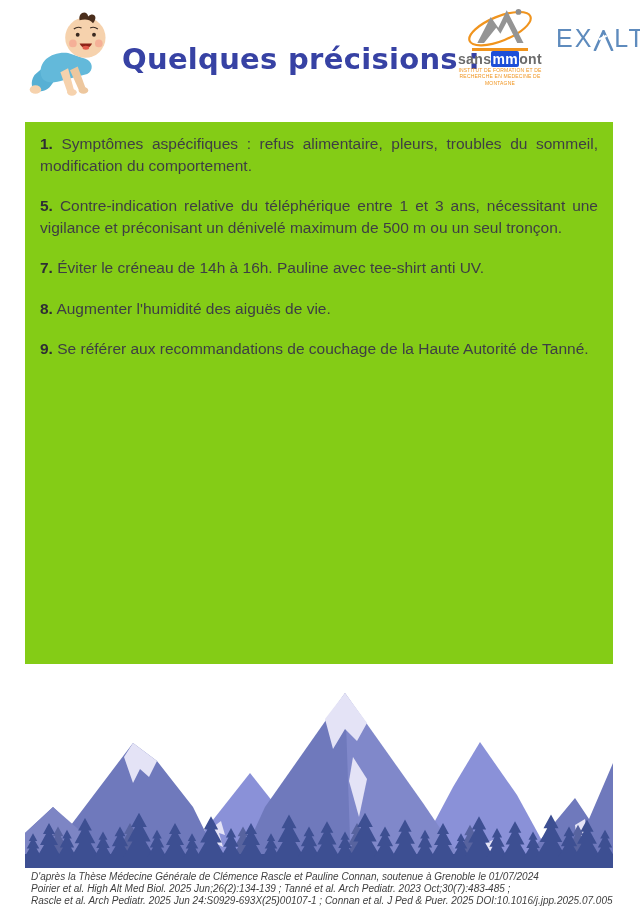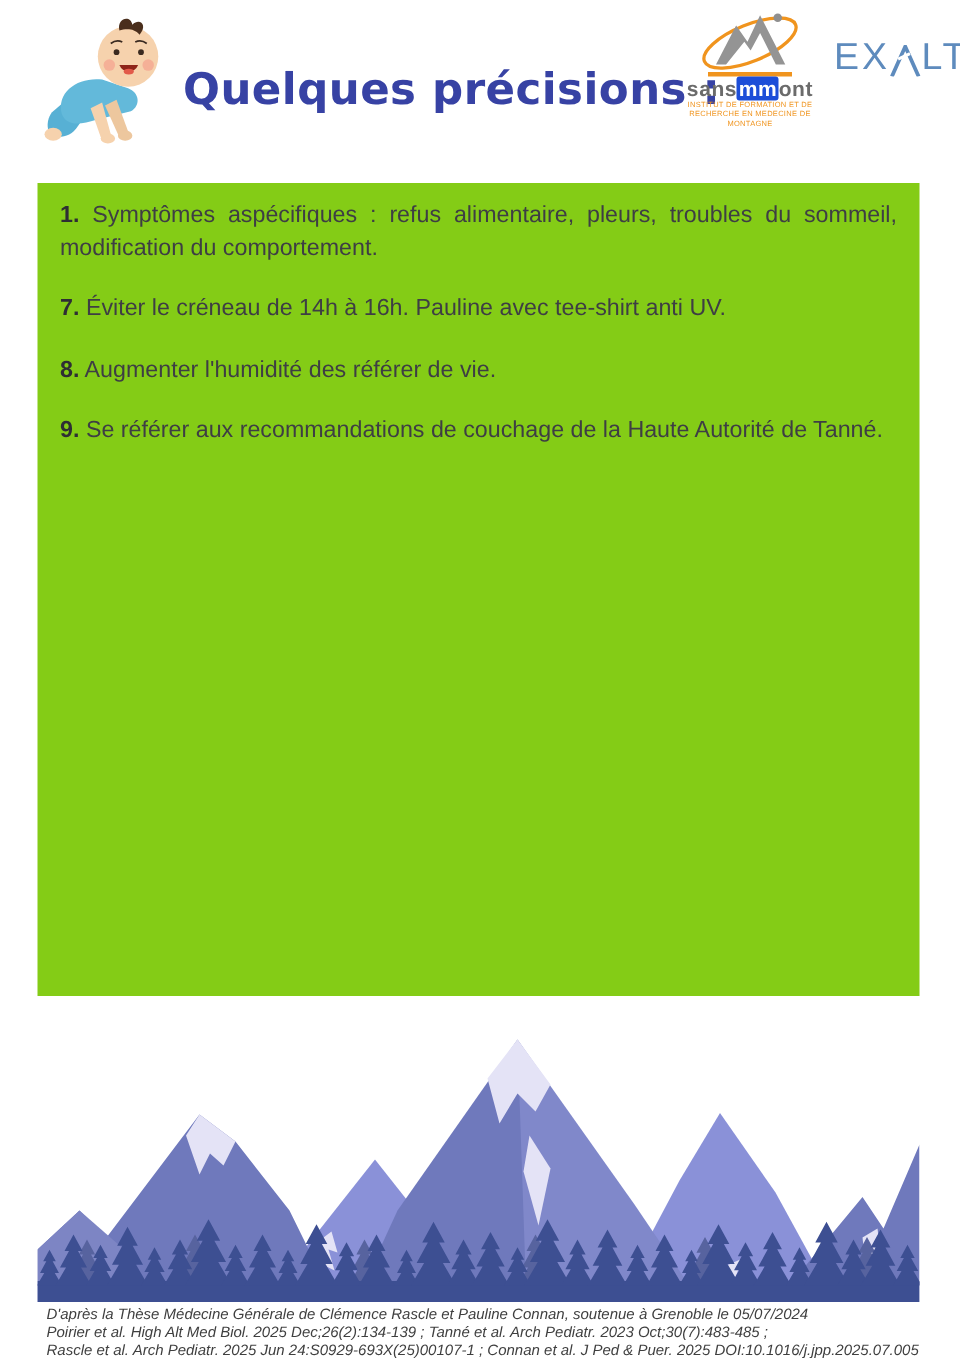--- a/index.html
+++ b/index.html
@@ -75,22 +75,23 @@
     <span>EX</span>
     <svg viewBox="0 0 20 20" aria-hidden="true">
       <path d="M1.5,20 L10,1 L18.5,20" fill="none" stroke="#5e8bbd" stroke-width="2.4"></path>
       <path d="M5.5,9 L13,5.5" stroke="#ffffff" stroke-width="2"></path>
     </svg>
     <span>LT</span>
   </div>
 
   <div class="card">
     <p class="item"><b>1.</b> <span>Symptômes aspécifiques : refus alimentaire, pleurs, troubles du sommeil, modification du comportement.</span></p>
+    <p class="item"><b>5.</b> <span>Contre-indication relative du téléphérique entre 1 et 3 ans, nécessitant une vigilance et préconisant un dénivelé maximum de 500 m ou un seul tronçon.</span></p>
     <p class="item"><b>7.</b> <span>Éviter le créneau de 14h à 16h. Pauline avec tee-shirt anti UV.</span></p>
-    <p class="item"><b>8.</b> <span>Augmenter l'humidité des référer de vie.</span></p>
+    <p class="item"><b>8.</b> <span>Augmenter l'humidité des aiguës de vie.</span></p>
     <p class="item"><b>9.</b> <span>Se référer aux recommandations de couchage de la Haute Autorité de Tanné.</span></p>
   </div>
 
   <svg class="mountains" viewBox="0 0 588 183" preserveAspectRatio="none" aria-hidden="true">
     <defs>
       <path id="tree" d="M0,0 L6,11 L3,11 L9,22 L5,22 L12,34 L-12,34 L-5,22 L-9,22 L-3,11 L-6,11 Z"></path>
     </defs>
 
     <polygon points="150,183 225,88 300,183" fill="#8a91d8"></polygon>
     <polygon points="385,183 428,102 455,57 492,110 532,183" fill="#8a91d8"></polygon>
@@ -151,18 +152,18 @@
       <use href="#tree" transform="translate(490,136.3) scale(1.05)"></use>
       <use href="#tree" transform="translate(508,146.5) scale(0.75)"></use>
       <use href="#tree" transform="translate(526,129.5) scale(1.25)"></use>
       <use href="#tree" transform="translate(544,141.4) scale(0.9)"></use>
       <use href="#tree" transform="translate(562,134.6) scale(1.1)"></use>
       <use href="#tree" transform="translate(580,144.8) scale(0.8)"></use>
     </g>
   </svg>
 
   <div class="citations">
-    <p>D'après la Thèse Médecine Générale de Clémence Rascle et Pauline Connan, soutenue à Grenoble le 05/07/2024</p>
-    <p>Poirier et al. High Alt Med Biol. 2025 Dec;26(2):134-139 ; Tanné et al. Arch Pediatr. 2023 Oct;30(7):483-485 ;</p>
+    <p>D'après la Thèse Médecine Générale de Clémence Rascle et Pauline Connan, soutenue à Grenoble le 01/07/2024</p>
+    <p>Poirier et al. High Alt Med Biol. 2025 Jun;26(2):134-139 ; Tanné et al. Arch Pediatr. 2023 Oct;30(7):483-485 ;</p>
     <p>Rascle et al. Arch Pediatr. 2025 Jun 24:S0929-693X(25)00107-1 ; Connan et al. J Ped &amp; Puer. 2025 DOI:10.1016/j.jpp.2025.07.005</p>
   </div>
 
 </div>
 
 </body></html>

